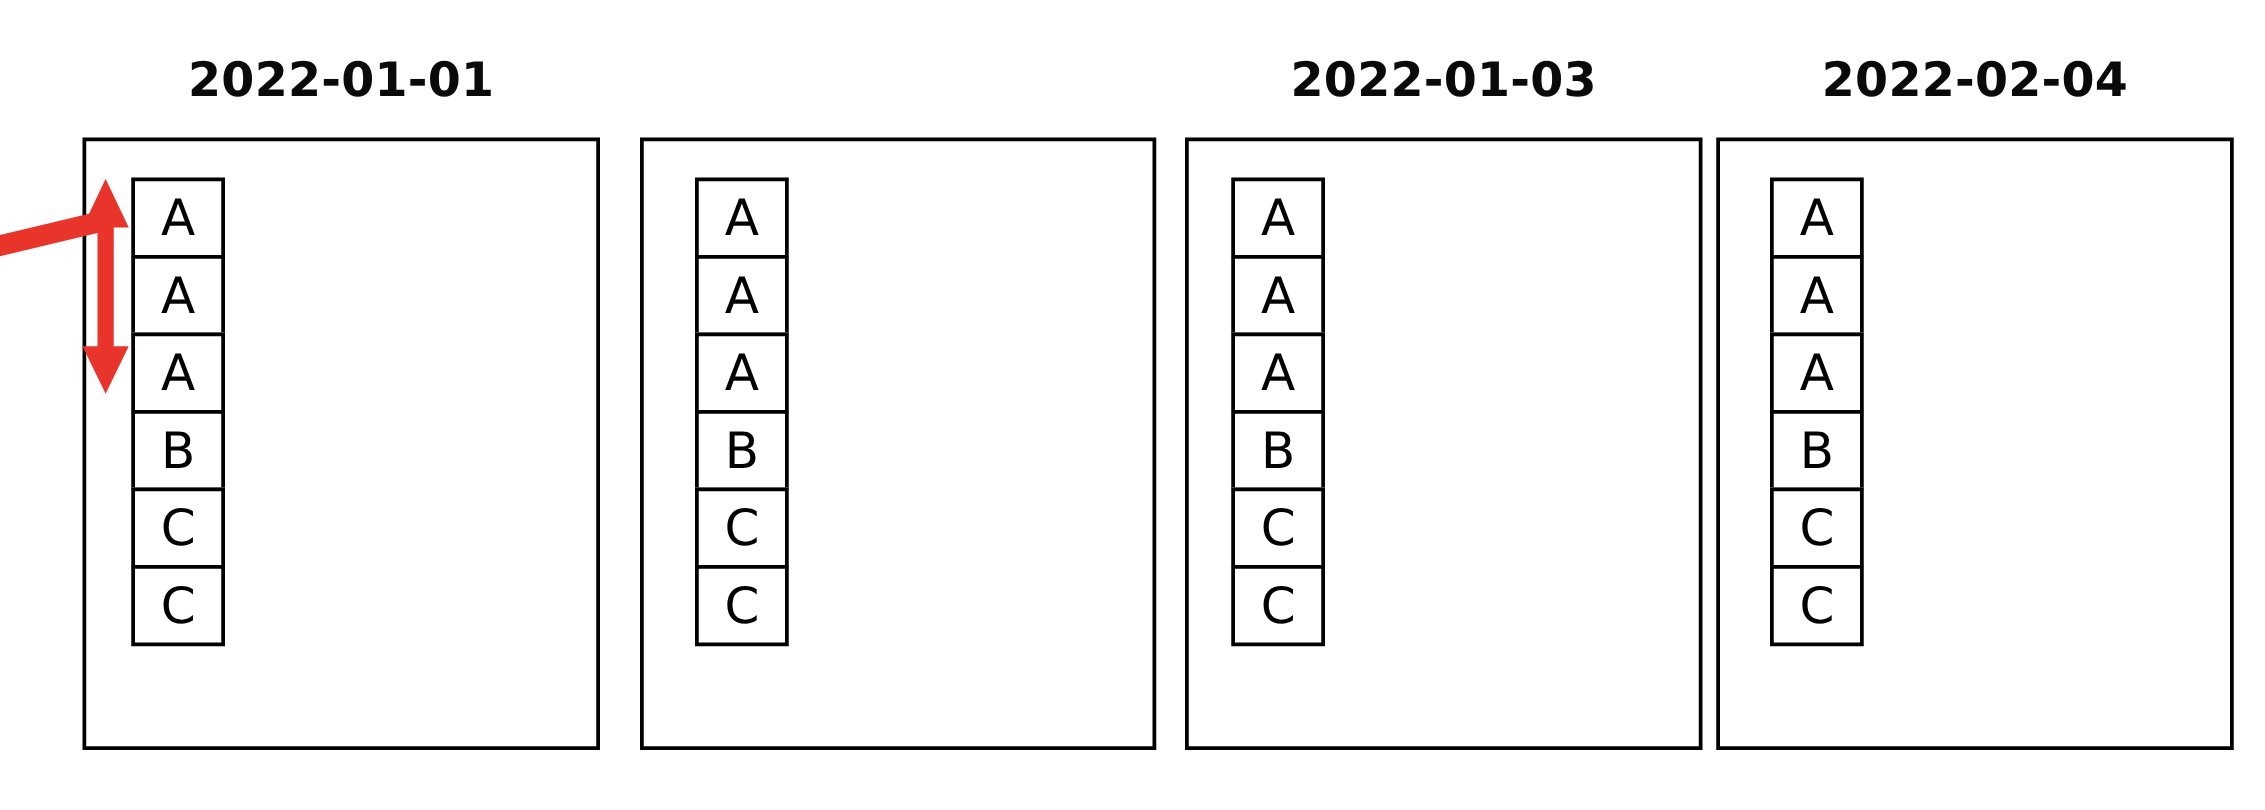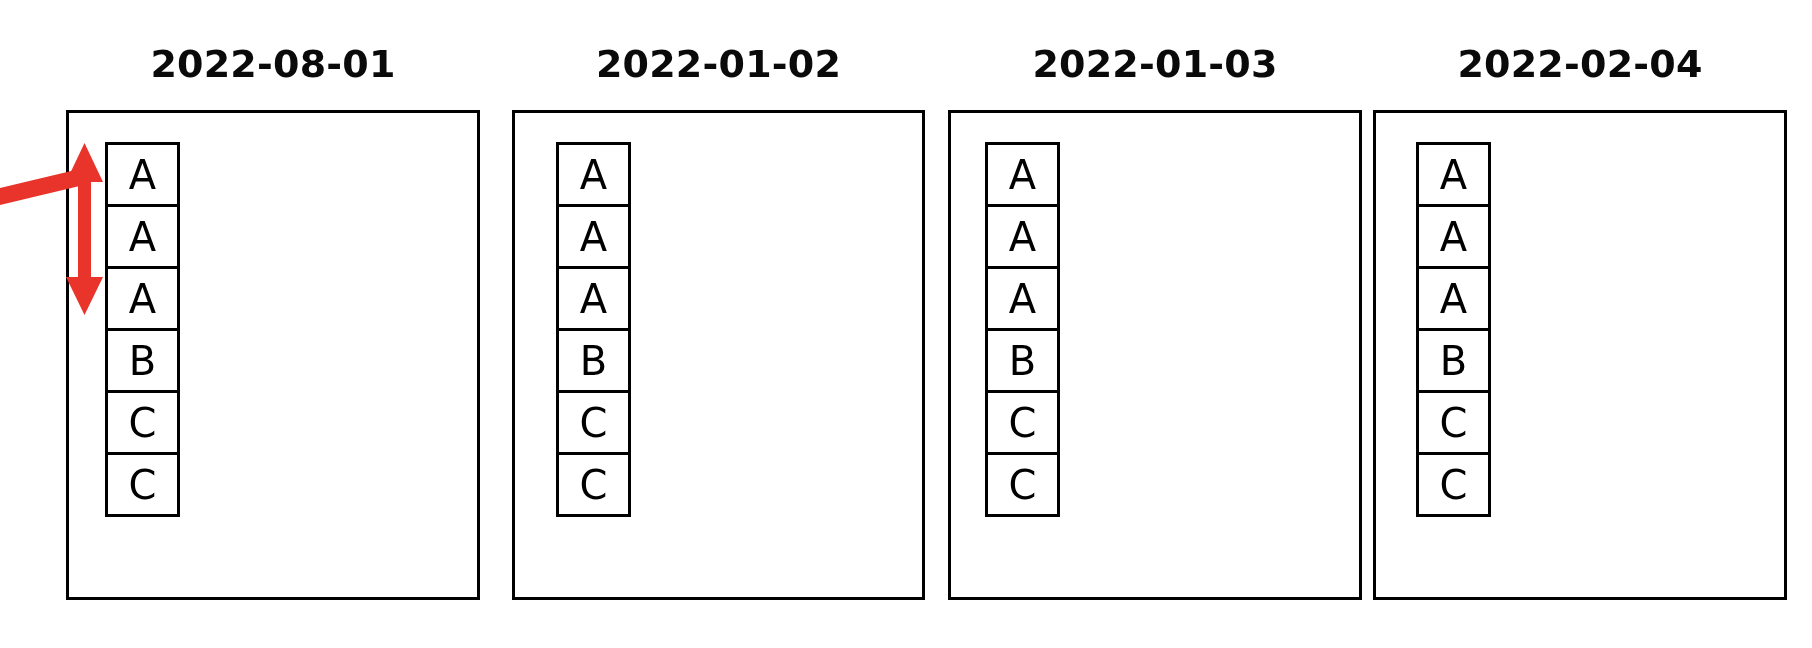--- a/index.html
+++ b/index.html
@@ -67,33 +67,32 @@
     width: 1812px;
     height: 648px;
     pointer-events: none;
   }
 </style>
 </head>
 <body>
 
 <div id="stage">
 
-  <div class="panel-title" style="left:66px; top:42px; width:414px;">2022-08-01</div>
+  <div class="panel-title" style="left:66px; top:42px; width:414px;">2022-01-01</div>
   <div class="panel" style="left:66px; top:110px; width:414px; height:490px;">
     <div class="box-stack" style="left:36px; top:29px;">
       <div class="value-box">A</div>
       <div class="value-box">A</div>
       <div class="value-box">A</div>
       <div class="value-box">B</div>
       <div class="value-box">C</div>
       <div class="value-box">C</div>
     </div>
   </div>
 
-  <div class="panel-title" style="left:512px; top:42px; width:413px;">2022-01-02</div>
   <div class="panel" style="left:512px; top:110px; width:413px; height:490px;">
     <div class="box-stack" style="left:41px; top:29px;">
       <div class="value-box">A</div>
       <div class="value-box">A</div>
       <div class="value-box">A</div>
       <div class="value-box">B</div>
       <div class="value-box">C</div>
       <div class="value-box">C</div>
     </div>
   </div>

